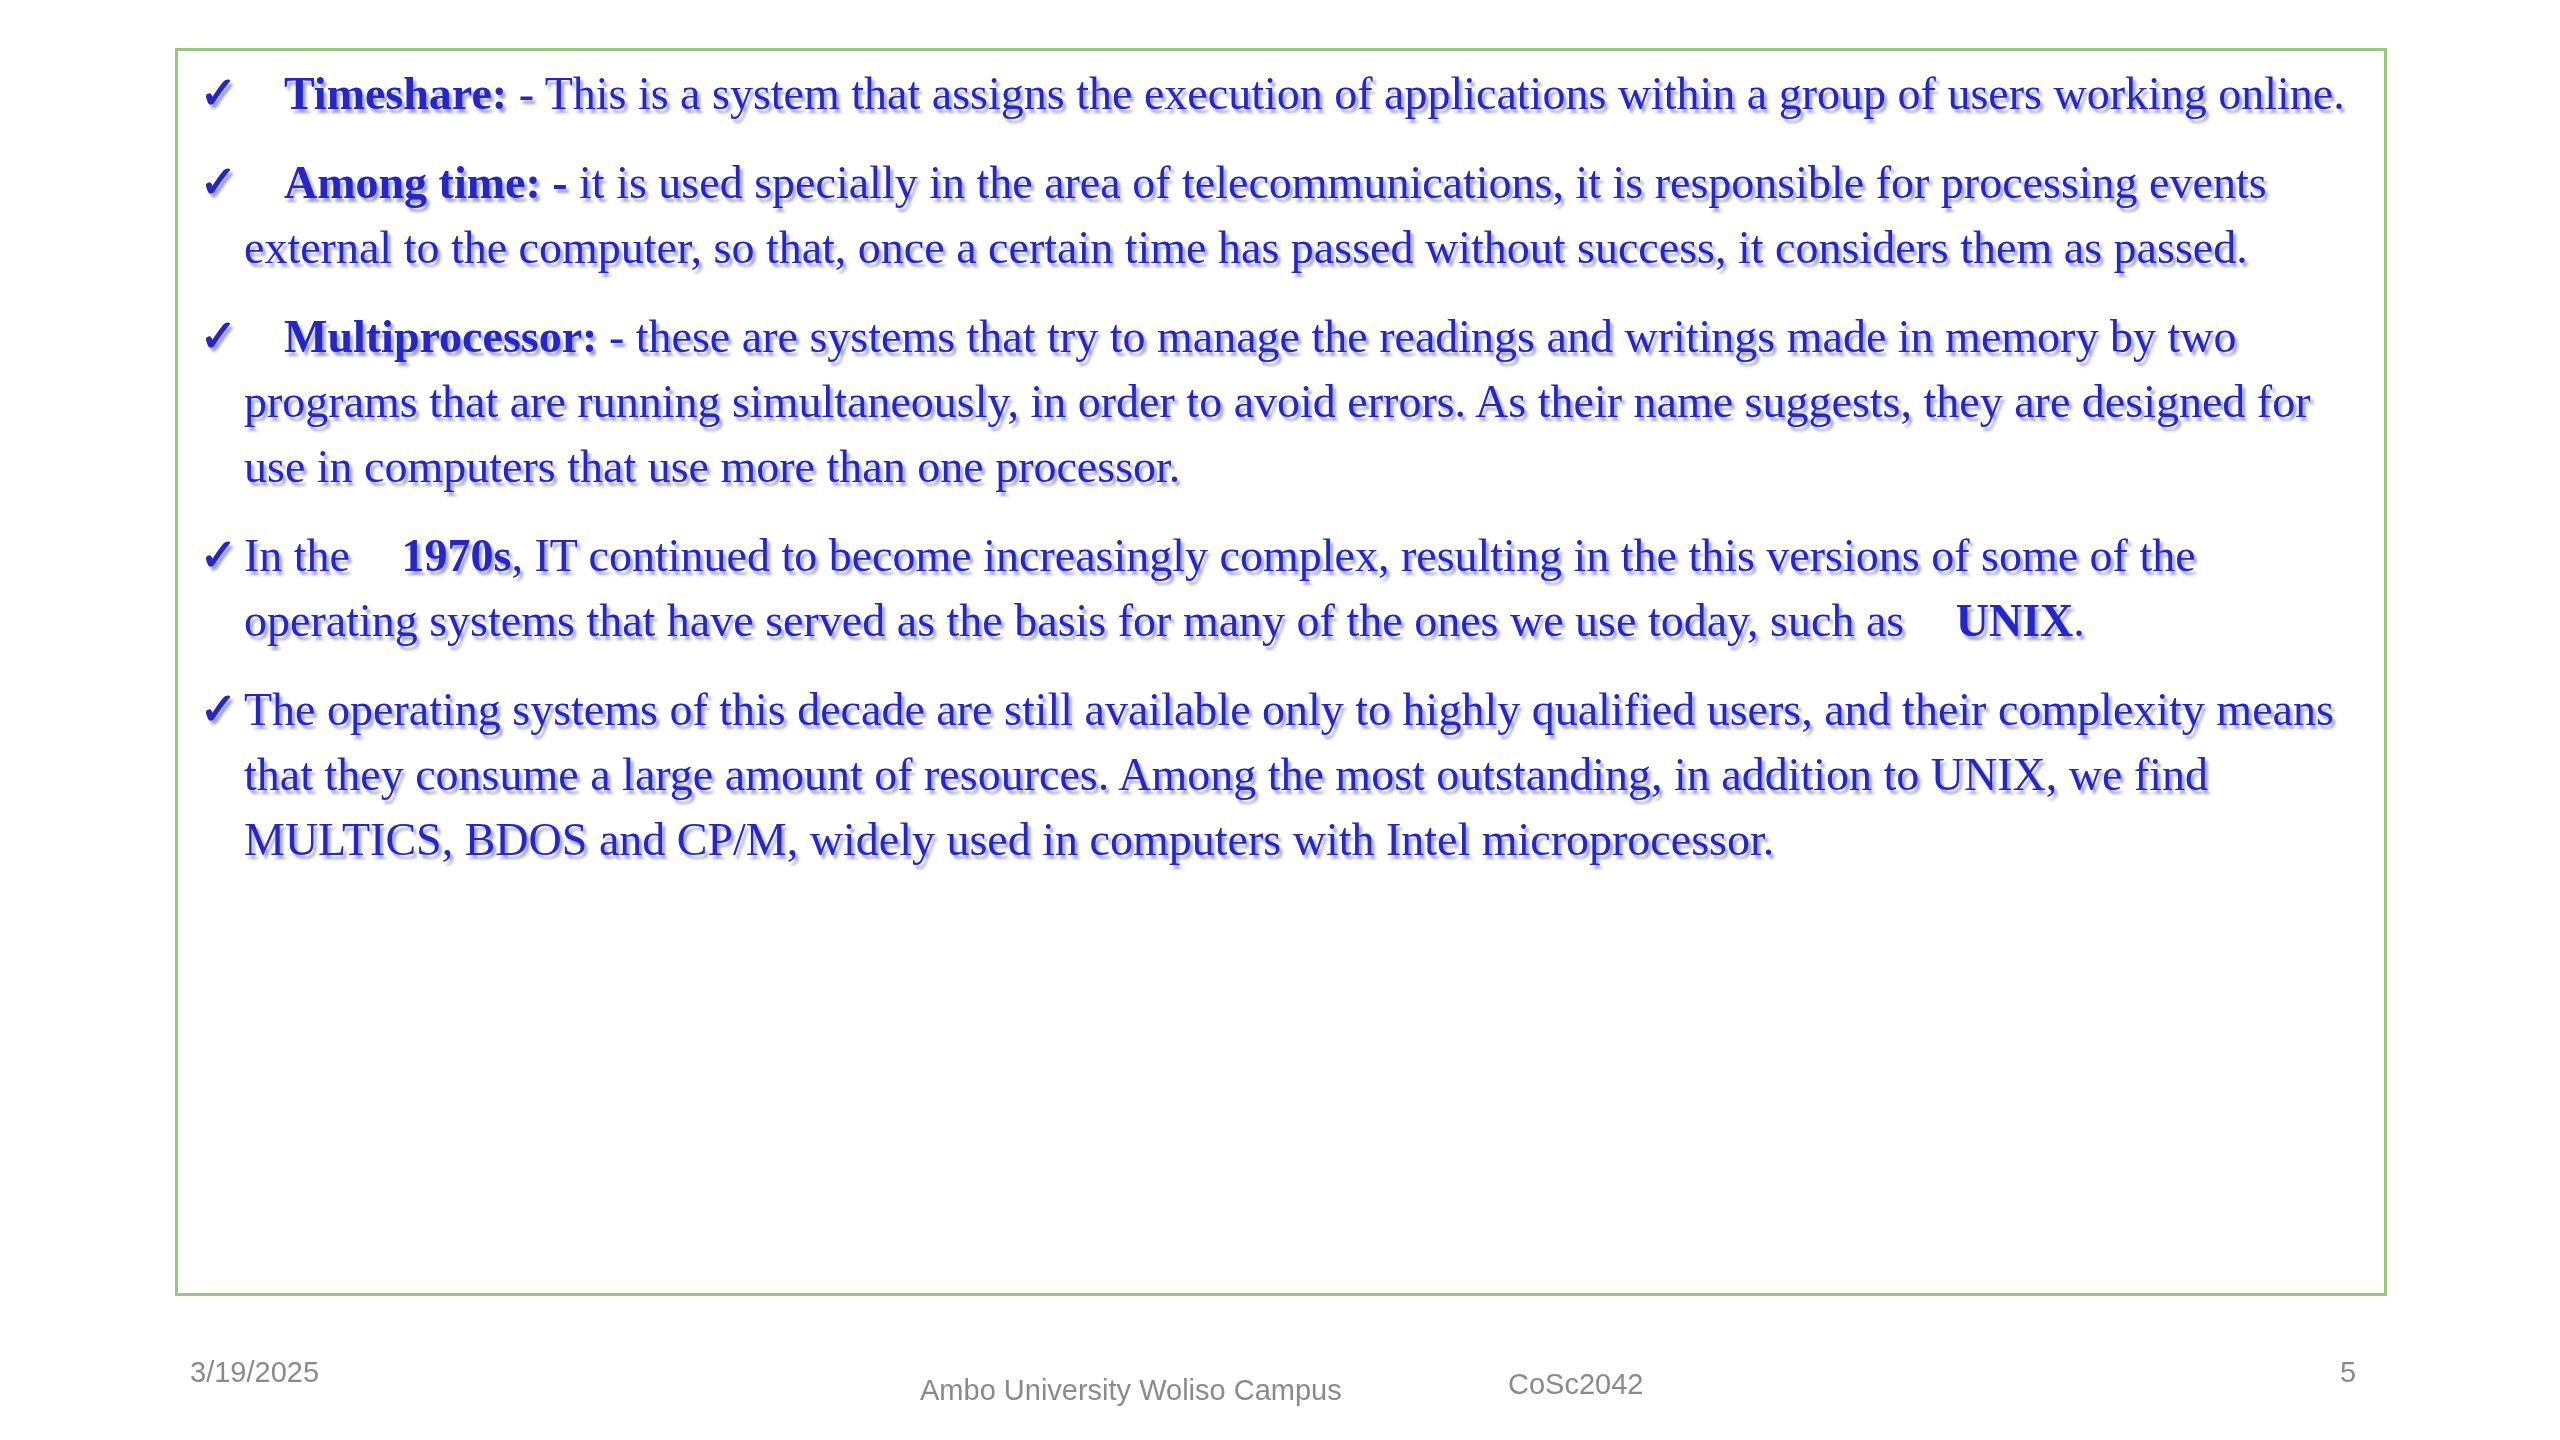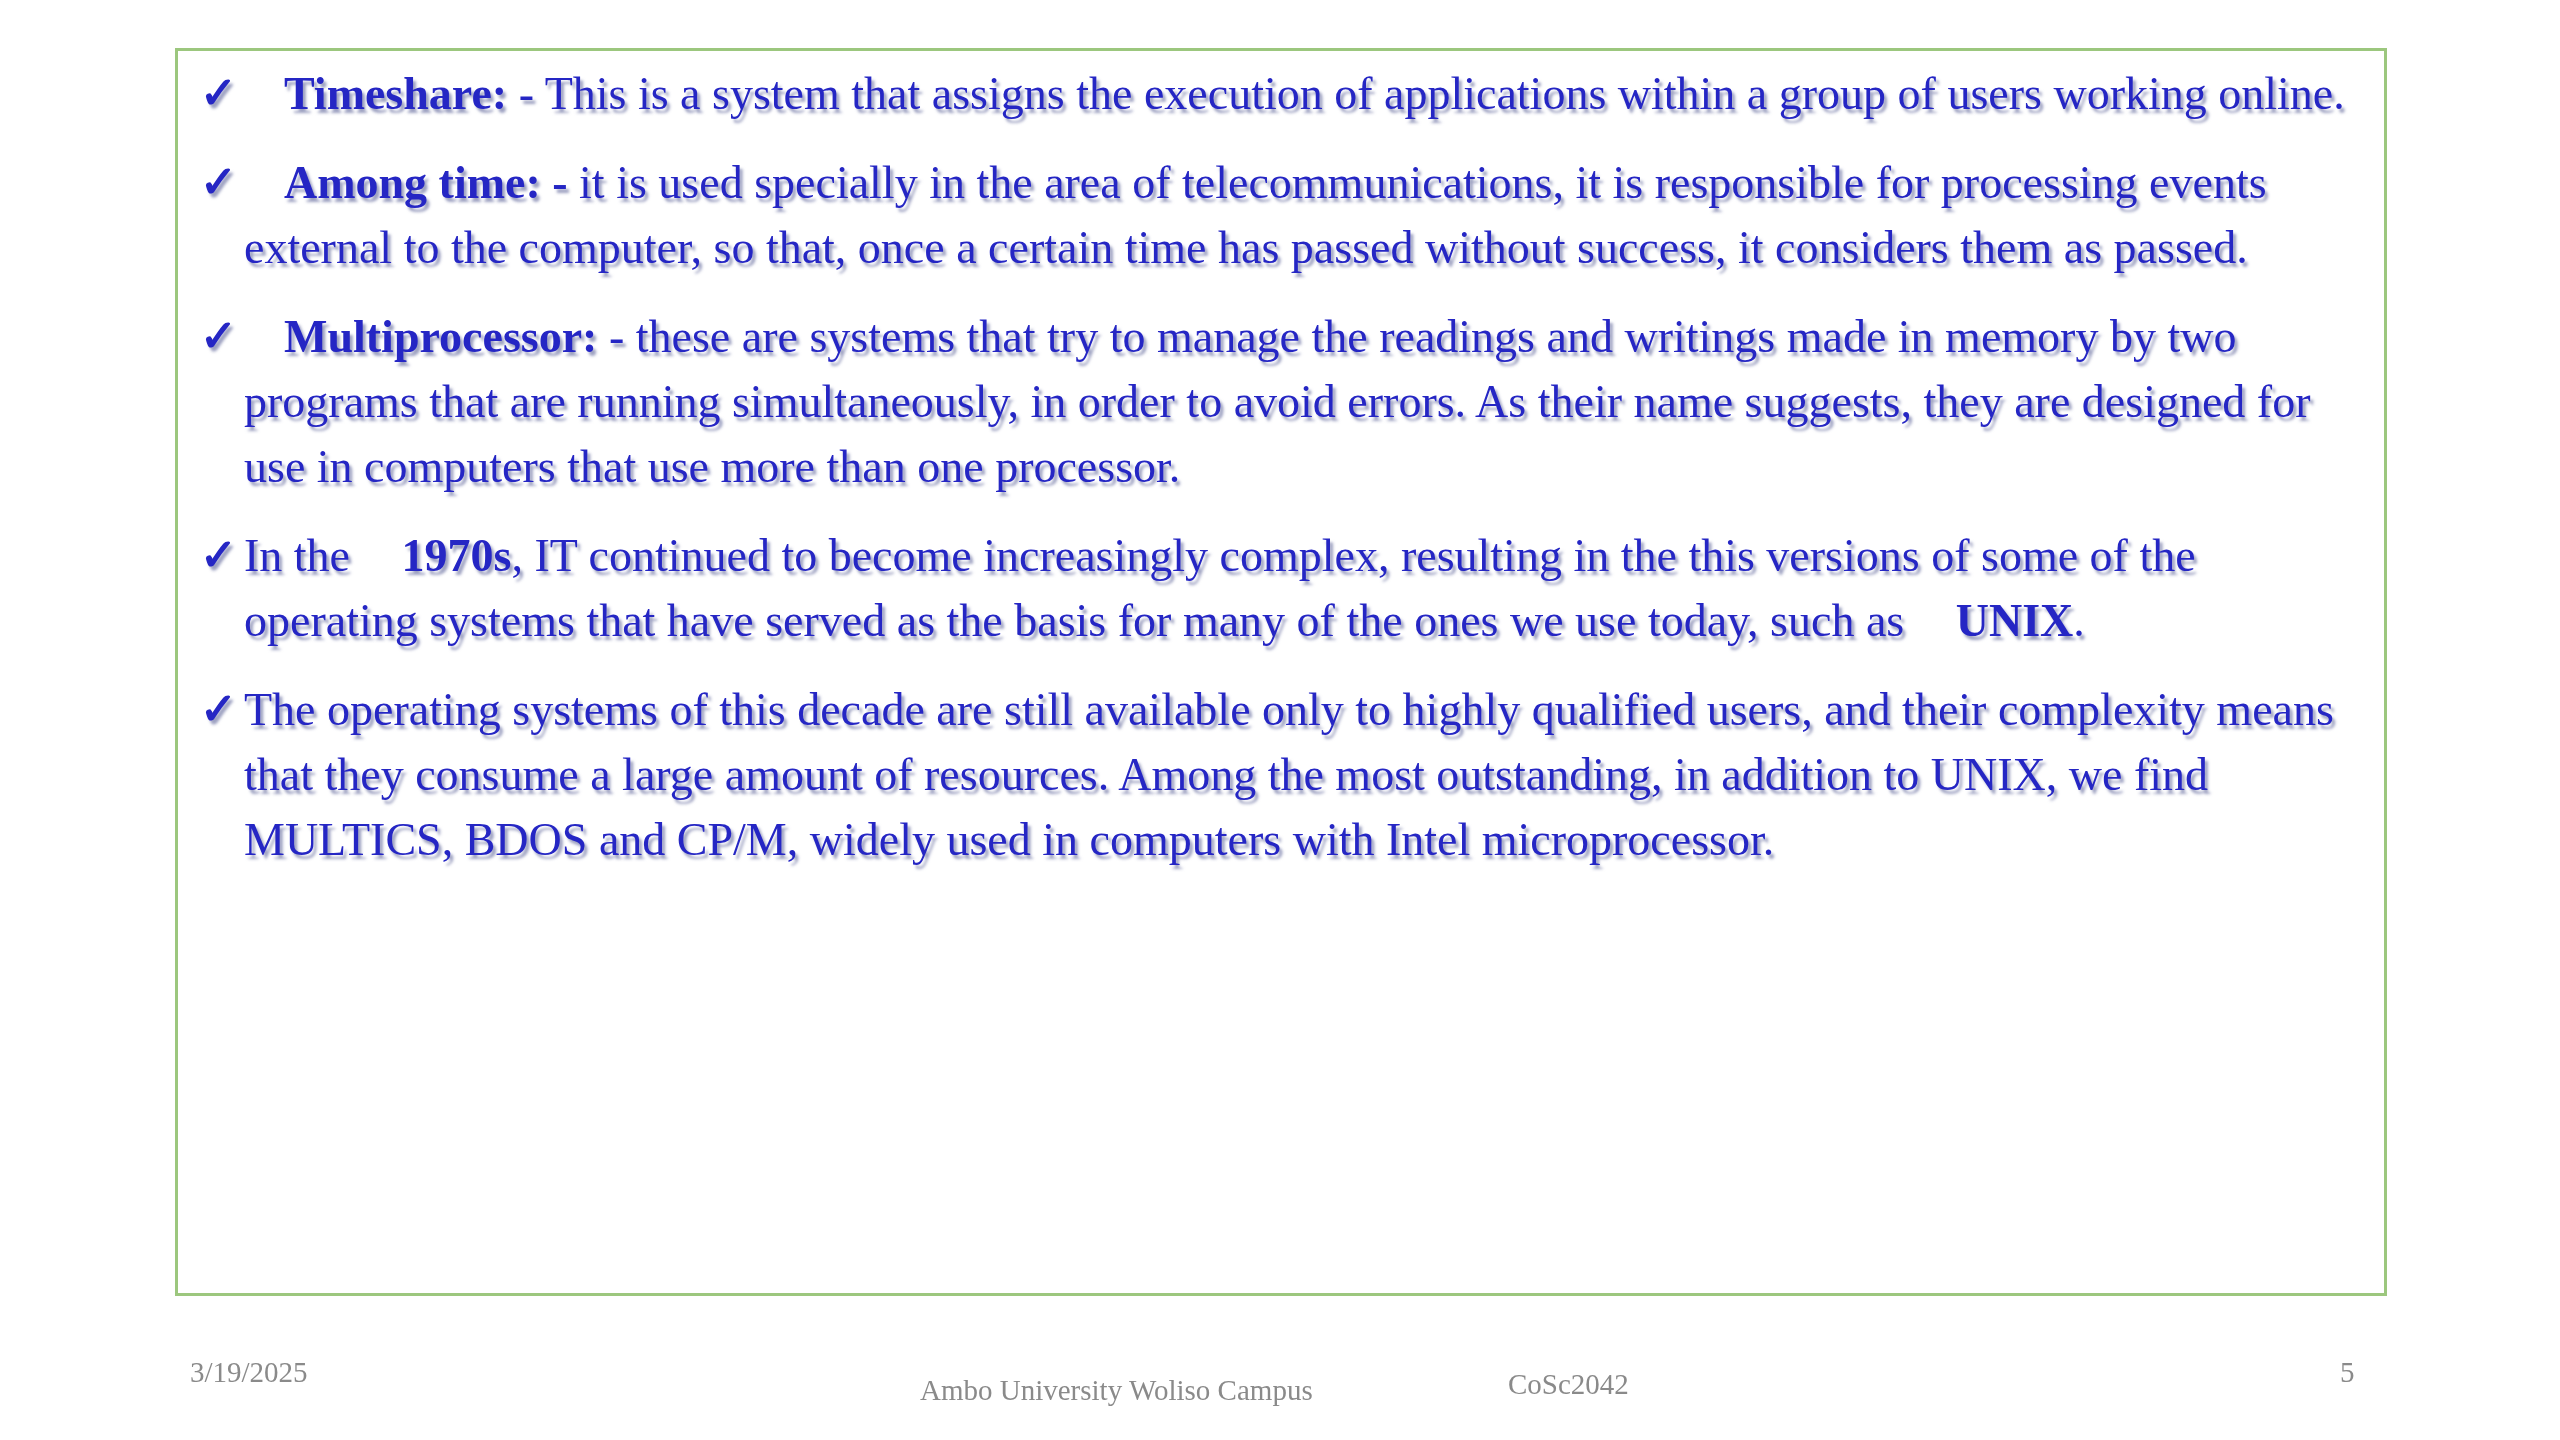--- a/index.html
+++ b/index.html
@@ -42,21 +42,21 @@
     font-size: 44px;
   }
   .bullet-item .bold {
     font-weight: bold;
     margin-left: 40px;
   }
   .footer {
     position: absolute;
     left: 0; top: 1356px;
     width: 2560px; height: 40px;
-    font-family: Liberation Serif, serif;
+    font-family: Liberation Sans, sans-serif;
     font-size: 29px;
     color: var(--footer-gray);
   }
   .footer .date   { position: absolute; left: 190px;  top: 0; }
   .footer .campus { position: absolute; left: 920px;  top: 18px; text-align: right; }
   .footer .course { position: absolute; left: 1508px; top: 12px; }
   .footer .page   { position: absolute; left: 2340px; top: 0; }
 </style>
 </head>
 <body>

